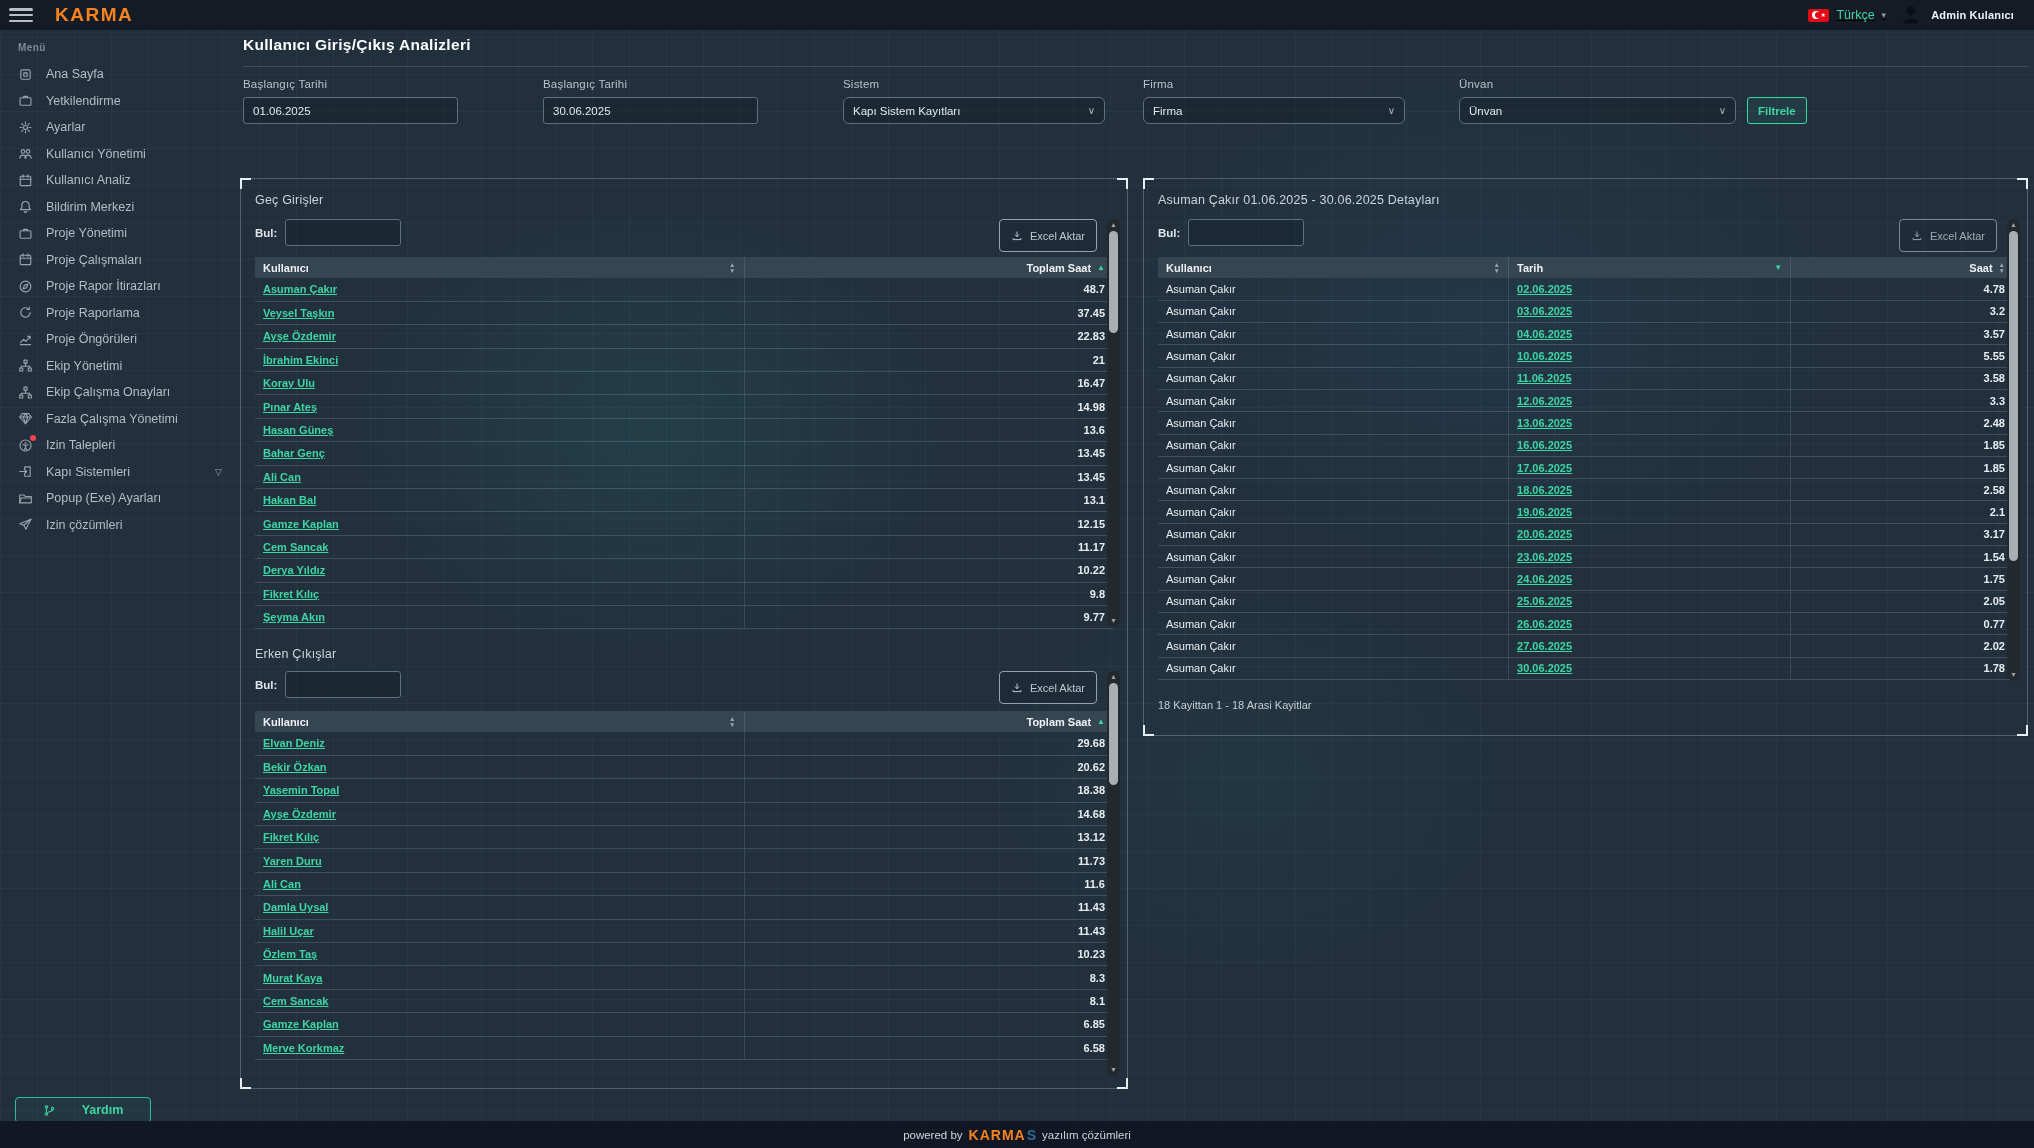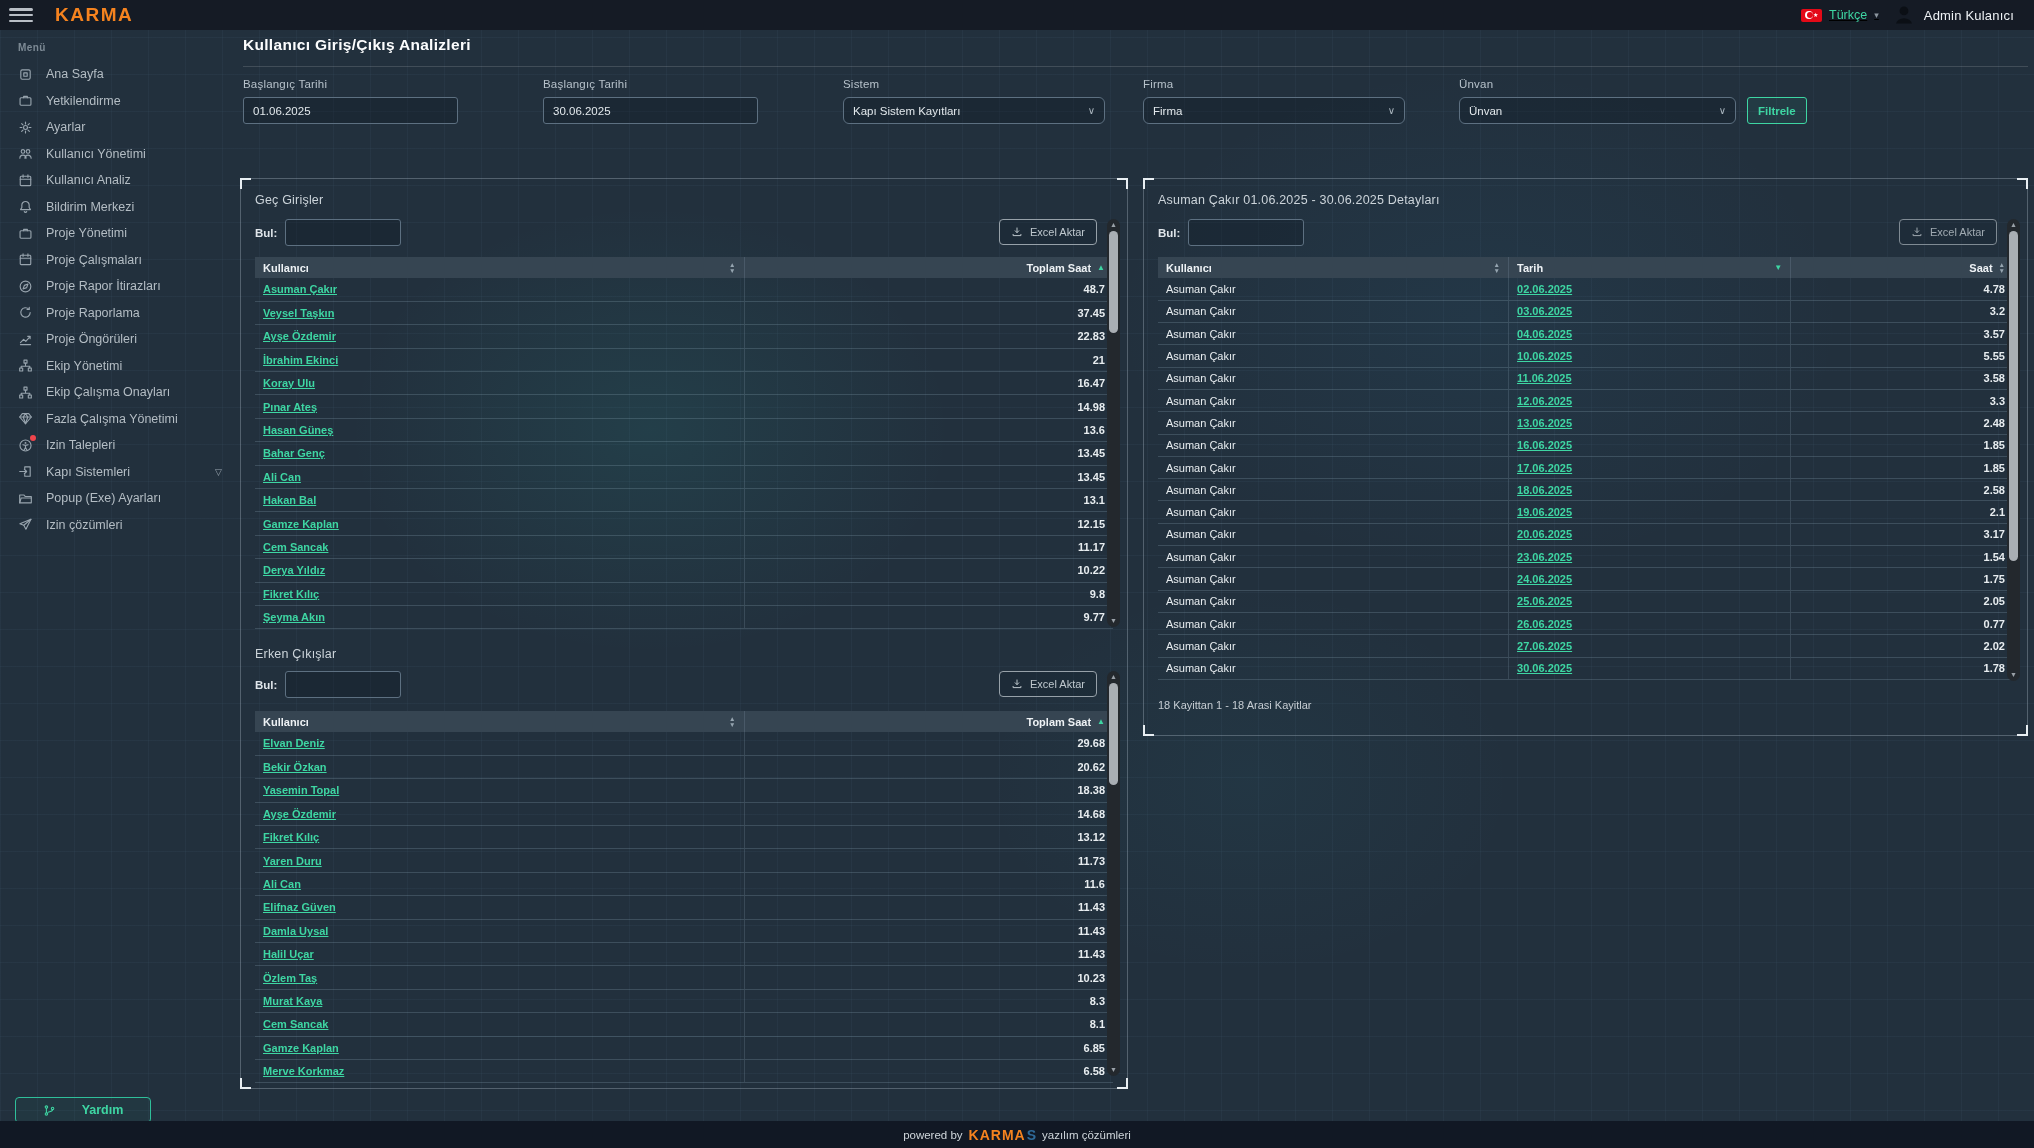--- a/index.html
+++ b/index.html
@@ -30,21 +30,21 @@
   .topbar-right { margin-left:auto; display:flex; align-items:center; gap:14px; margin-right:20px; }
   .lang { display:flex; align-items:center; gap:7px; background:none; border:none; cursor:pointer;text-decoration:underline; }
   .flag { width:21px; height:13px; background:#e30a17; border-radius:2px; position:relative; overflow:hidden; }
   .flag .cres1 { position:absolute; left:4px; top:2.5px; width:8px; height:8px; border-radius:50%; background:#fff; }
   .flag .cres2 { position:absolute; left:6.4px; top:3.5px; width:6px; height:6px; border-radius:50%; background:#e30a17; }
   .flag .star  { position:absolute; left:12px; top:2.6px; color:#fff; font-size:6px; line-height:8px; }
   .lang-label { color:#3ed6a3; font-size:12.5px; }
   .lang-caret { color:#8d97a0; font-size:9px; }
   .user { display:flex; align-items:center; gap:9px; }
   .user .icn-avatar { width:22px; height:22px; color:#0b0f15; }
-  .user-name { color:#eef2f5; font-size:13px; font-weight:400; letter-spacing:.2px; }
+  .user-name { color:#eef2f5; font-size:11px; font-weight:700; letter-spacing:.2px; }
 
   
   .sidebar { position:absolute; left:0; top:30px; width:232px; bottom:44px; padding:10px 0 0 10px; }
   .menu-label { color:#7d8a95; font-size:10px; font-weight:700; letter-spacing:.4px; margin:2px 0 8px 8px; }
   .nav-list { list-style:none; }
   .nav-item { display:flex; align-items:center; height:26.5px; padding:0 10px 0 8px;
     color:#b4bdc4; font-size:12.5px; cursor:pointer; }
   .nav-icon { width:15px; height:15px; margin-right:13px; color:#98a4ae; position:relative; flex:none; }
   .nav-icon svg { width:15px; height:15px; display:block; }
   .badge-dot { position:absolute; right:-3px; top:-3px; width:6px; height:6px;
@@ -85,21 +85,21 @@
   .c-tr { right:-1px; top:-1px;    border-right-width:2px; border-top-width:2px; }
   .c-bl { left:-1px;  bottom:-1px; border-left-width:2px; border-bottom-width:2px; }
   .c-br { right:-1px; bottom:-1px; border-right-width:2px; border-bottom-width:2px; }
 
   .sec-title { position:absolute; left:14px; font-size:12.5px; color:#ccd4da; letter-spacing:.2px; }
   .search-row { position:absolute; left:14px; display:flex; align-items:center; gap:8px; }
   .search-label { font-size:11.5px; font-weight:700; color:#dfe5ea; }
   .search-input { width:116px; height:27px; border:1px solid #5d7081; border-radius:3px;
     background:rgba(13,24,34,0.30); outline:none; color:#e2e8ec; font-size:11.5px;
     padding:0 7px; font-family:inherit; }
-  .export-btn { position:absolute; height:26px; padding:0 11px;
+  .export-btn { position:absolute; height:33px; padding:0 11px;
     background:rgba(13,24,34,0.18); border:1px solid #97a1a9; border-radius:4px;
     color:#bfc8ce; font-size:11px; display:flex; align-items:center; gap:7px;
     cursor:pointer; font-family:inherit; }
   .export-btn svg { width:12px; height:12px; }
 
   table.grid { border-collapse:collapse; table-layout:fixed; position:absolute; left:14px; }
   table.grid th { background:#364552; height:21px; font-size:11px; font-weight:700;
     color:#eef2f5; padding:0 8px; text-align:left; cursor:pointer; }
   table.grid td { font-size:11px; color:#e8edf0; padding:0 8px;
     border-bottom:1px solid rgba(141,166,182,0.26); }
@@ -550,24 +550,20 @@
             <td class="col-link"><a href="#" class="cell-link">Fikret Kılıç</a></td>
             <td class="col-num">13.12</td>
           </tr>
           <tr>
             <td class="col-link"><a href="#" class="cell-link">Yaren Duru</a></td>
             <td class="col-num">11.73</td>
           </tr>
           <tr>
             <td class="col-link"><a href="#" class="cell-link">Ali Can</a></td>
             <td class="col-num">11.6</td>
-          </tr>
-          <tr>
-            <td class="col-link"><a href="#" class="cell-link">Elifnaz Güven</a></td>
-            <td class="col-num">11.43</td>
           </tr>
           <tr>
             <td class="col-link"><a href="#" class="cell-link">Damla Uysal</a></td>
             <td class="col-num">11.43</td>
           </tr>
           <tr>
             <td class="col-link"><a href="#" class="cell-link">Halil Uçar</a></td>
             <td class="col-num">11.43</td>
           </tr>
           <tr>

